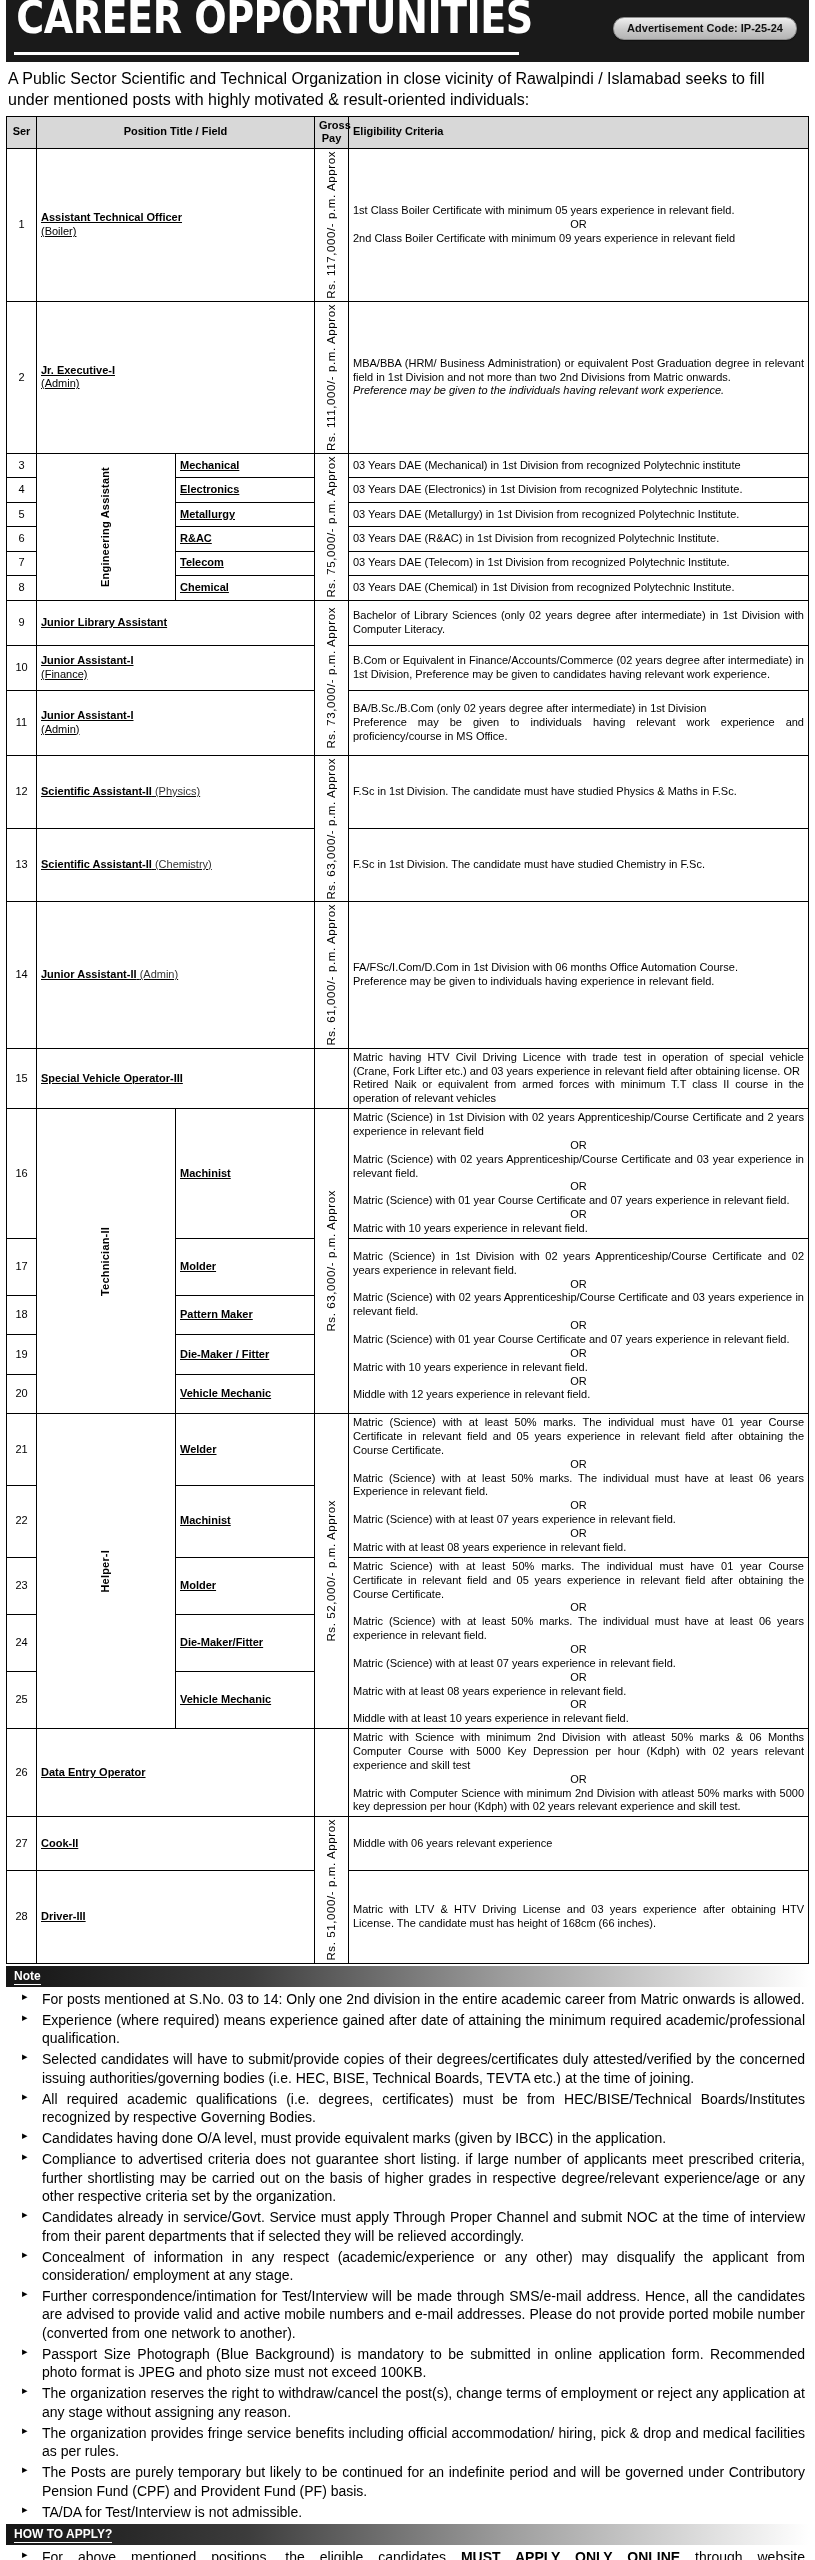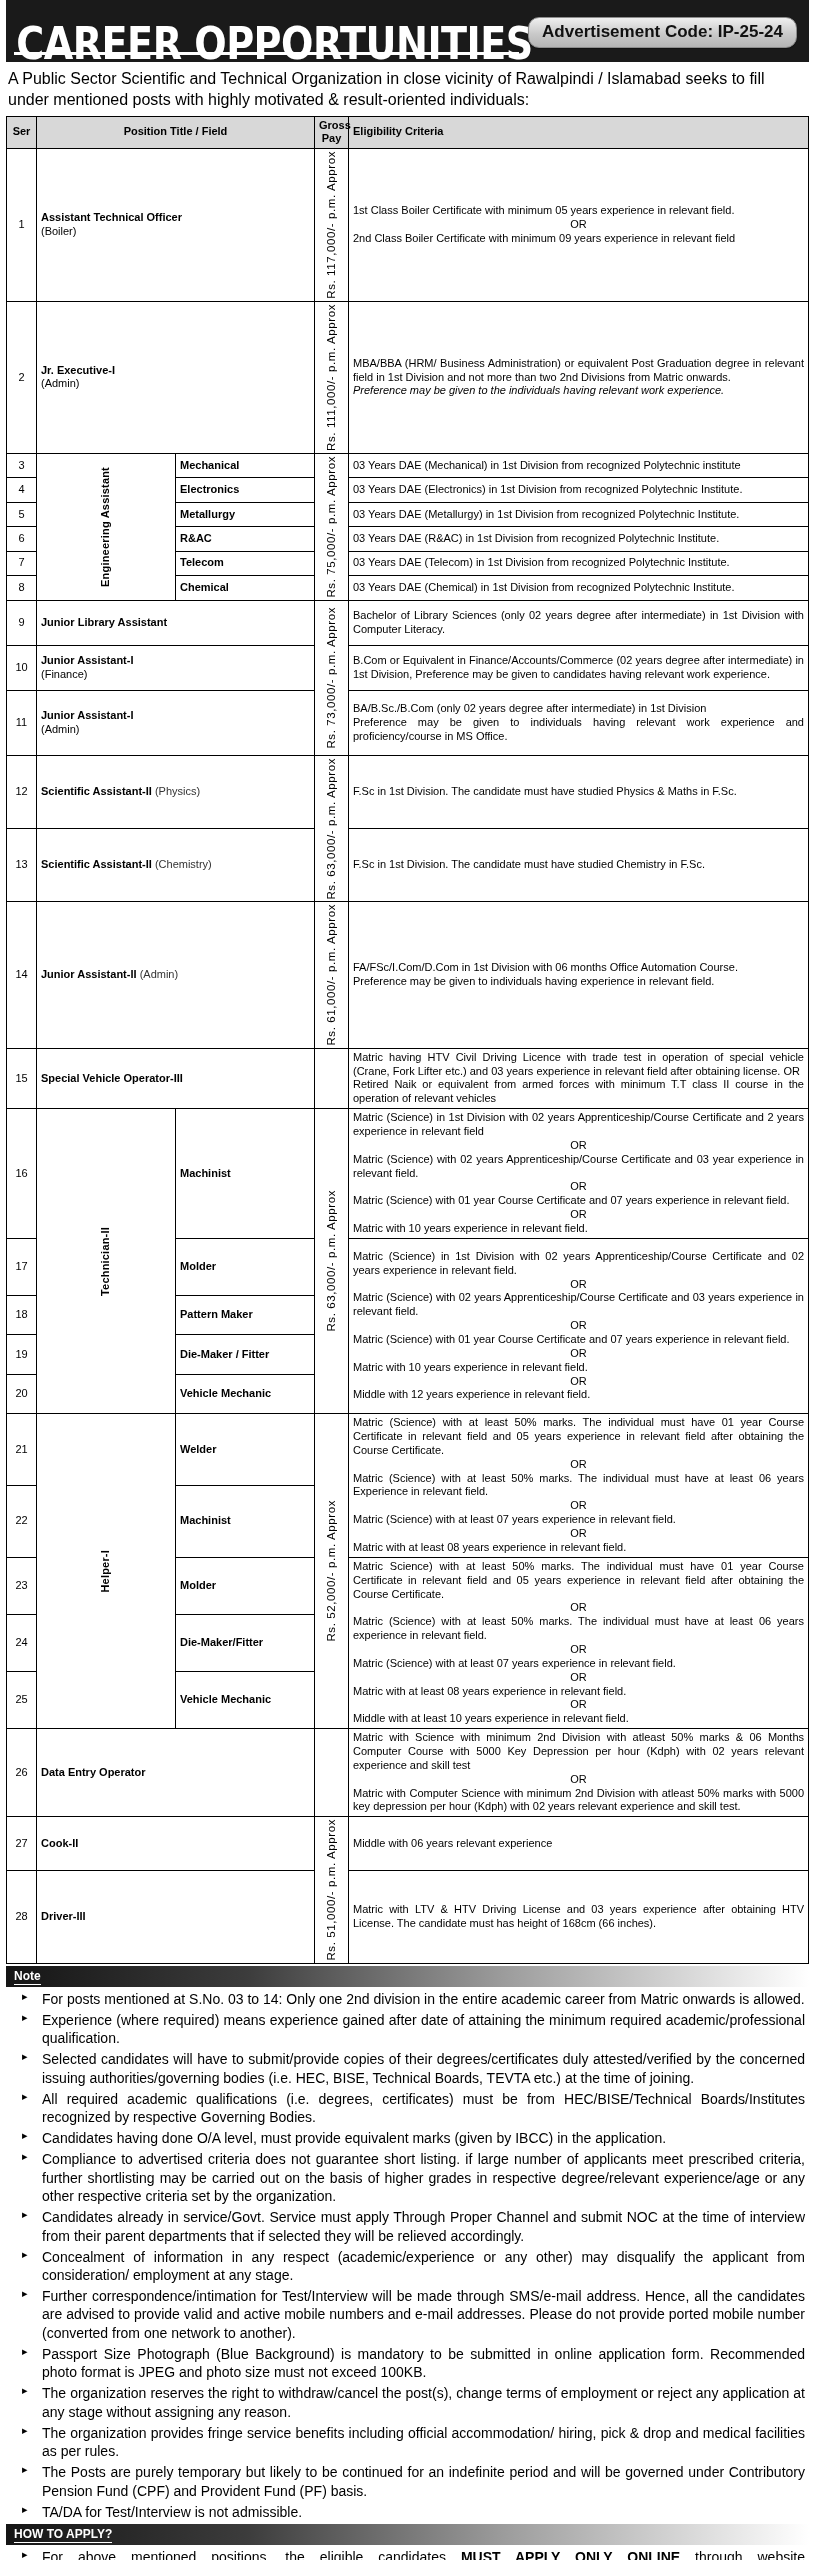--- a/index.html
+++ b/index.html
@@ -12,21 +12,21 @@
     -webkit-font-smoothing: antialiased;
   }
   .page { width:815px; padding: 0 6px 6px 6px; position:relative; }
 
   
   .hdr {
     background:#1a1a1a;
     height: 62px;
     position: relative;
     display:flex;
-    align-items:flex-end;
+    align-items:flex-start;
     padding: 0 6px;
     margin-bottom: 3px;
   }
   .hdr-title {
     color:#fff;
     font-family: "DejaVu Sans", sans-serif;
     font-weight: 900;
     font-size: 36px;
     letter-spacing: -0.5px;
     line-height: 1;
@@ -41,21 +41,21 @@
     width: 505px; height: 3px;
     background:#fff;
   }
   .adcode {
     position:absolute;
     right: 12px; top: 17px;
     background: linear-gradient(180deg,#efefef 0%, #c9c9c9 55%, #b4b4b4 100%);
     border: 1px solid #8c8c8c;
     border-radius: 11px;
     padding: 4px 13px 5px 13px;
-    font-size: 17px;
+    font-size: 11px;
     font-weight: bold;
     color:#111;
     white-space: nowrap;
     box-shadow: 0 1px 1px rgba(0,0,0,.35);
   }
 
   
   .intro {
     font-size: 16px;
     line-height: 1.33;
@@ -81,21 +81,21 @@
     font-weight: bold;
     font-size: 12.5px;
     padding: 5px 3px;
   }
   .c-ser   { width: 30px;  text-align:center; font-size:12px; }
   .c-grp   { width: 26px;  padding:0; }
   .c-title { }
   .c-pay   { width: 34px;  padding:0; }
   .c-elig  { width: 460px; text-align: justify; }
 
-  td.c-title { font-weight: bold; font-size: 11.6px; }
+  td.c-title { font-weight: bold; font-size: 11.6px; text-decoration: underline; }
   td.c-title .sub { font-weight: normal; }
   td.c-title .muted { font-weight: normal; color:#333; }
 
   
   .vert {
     writing-mode: vertical-rl;
     transform: rotate(180deg);
     white-space: nowrap;
     margin: 0 auto;
     font-weight: bold;

